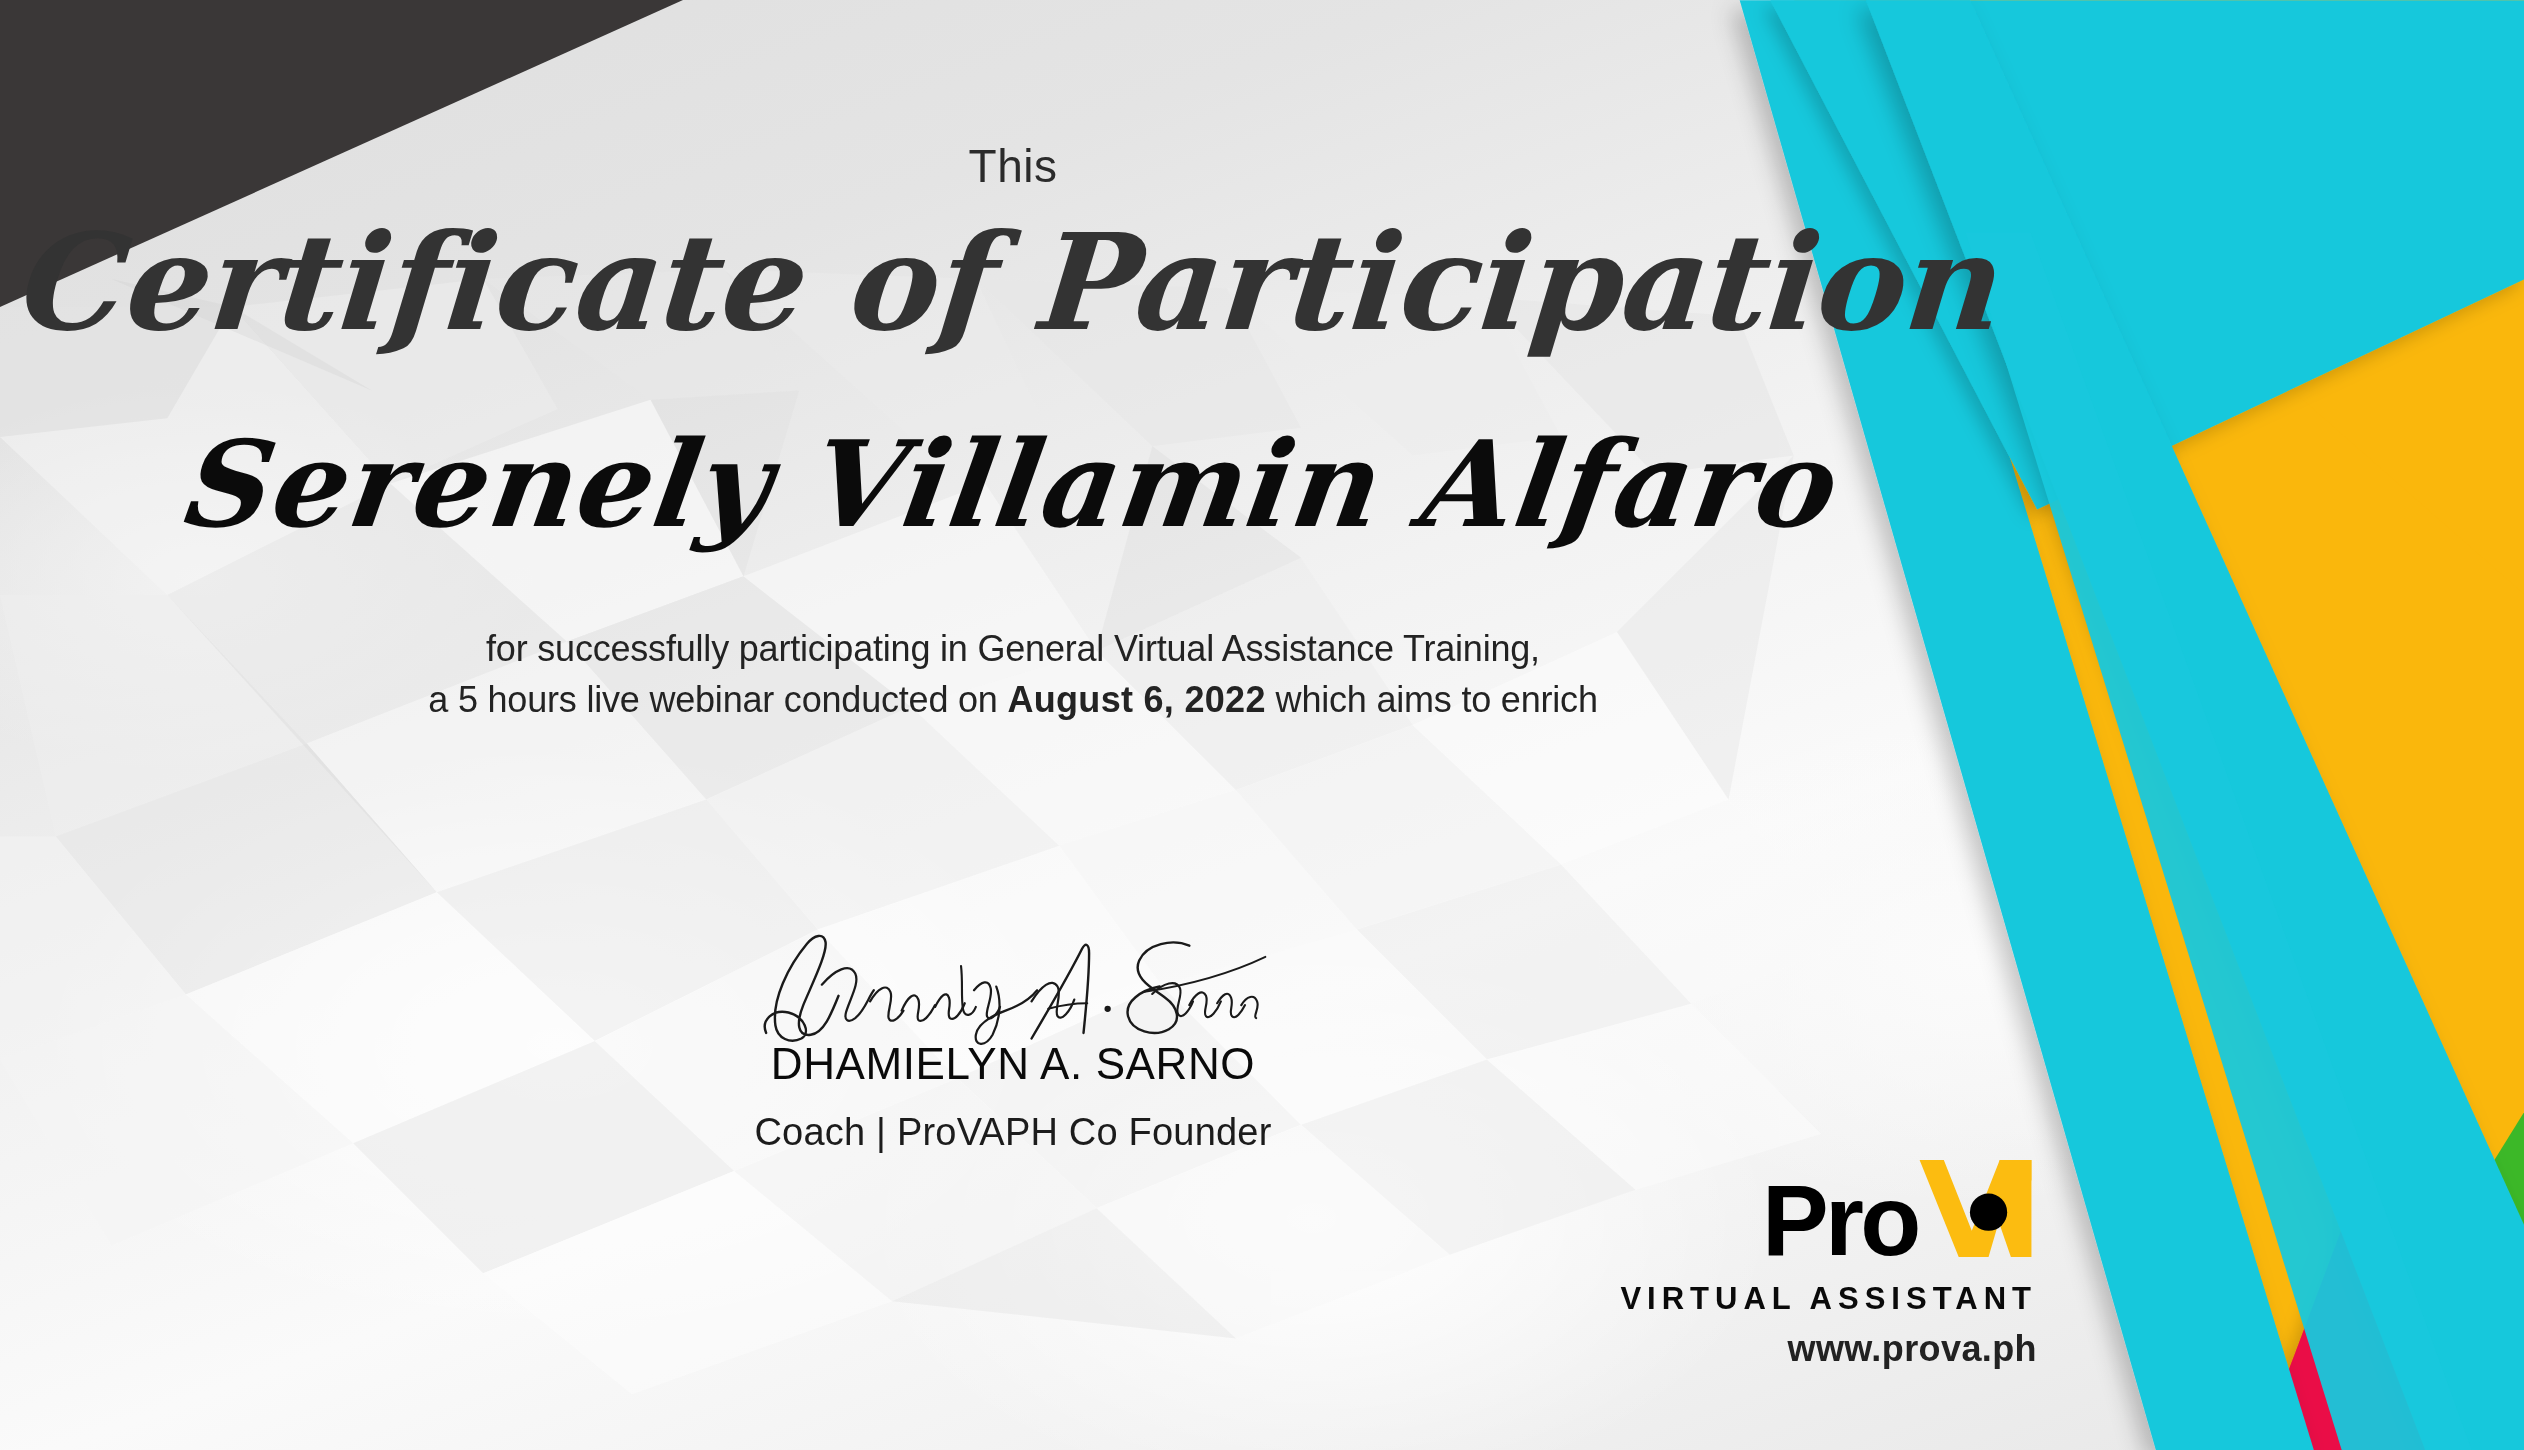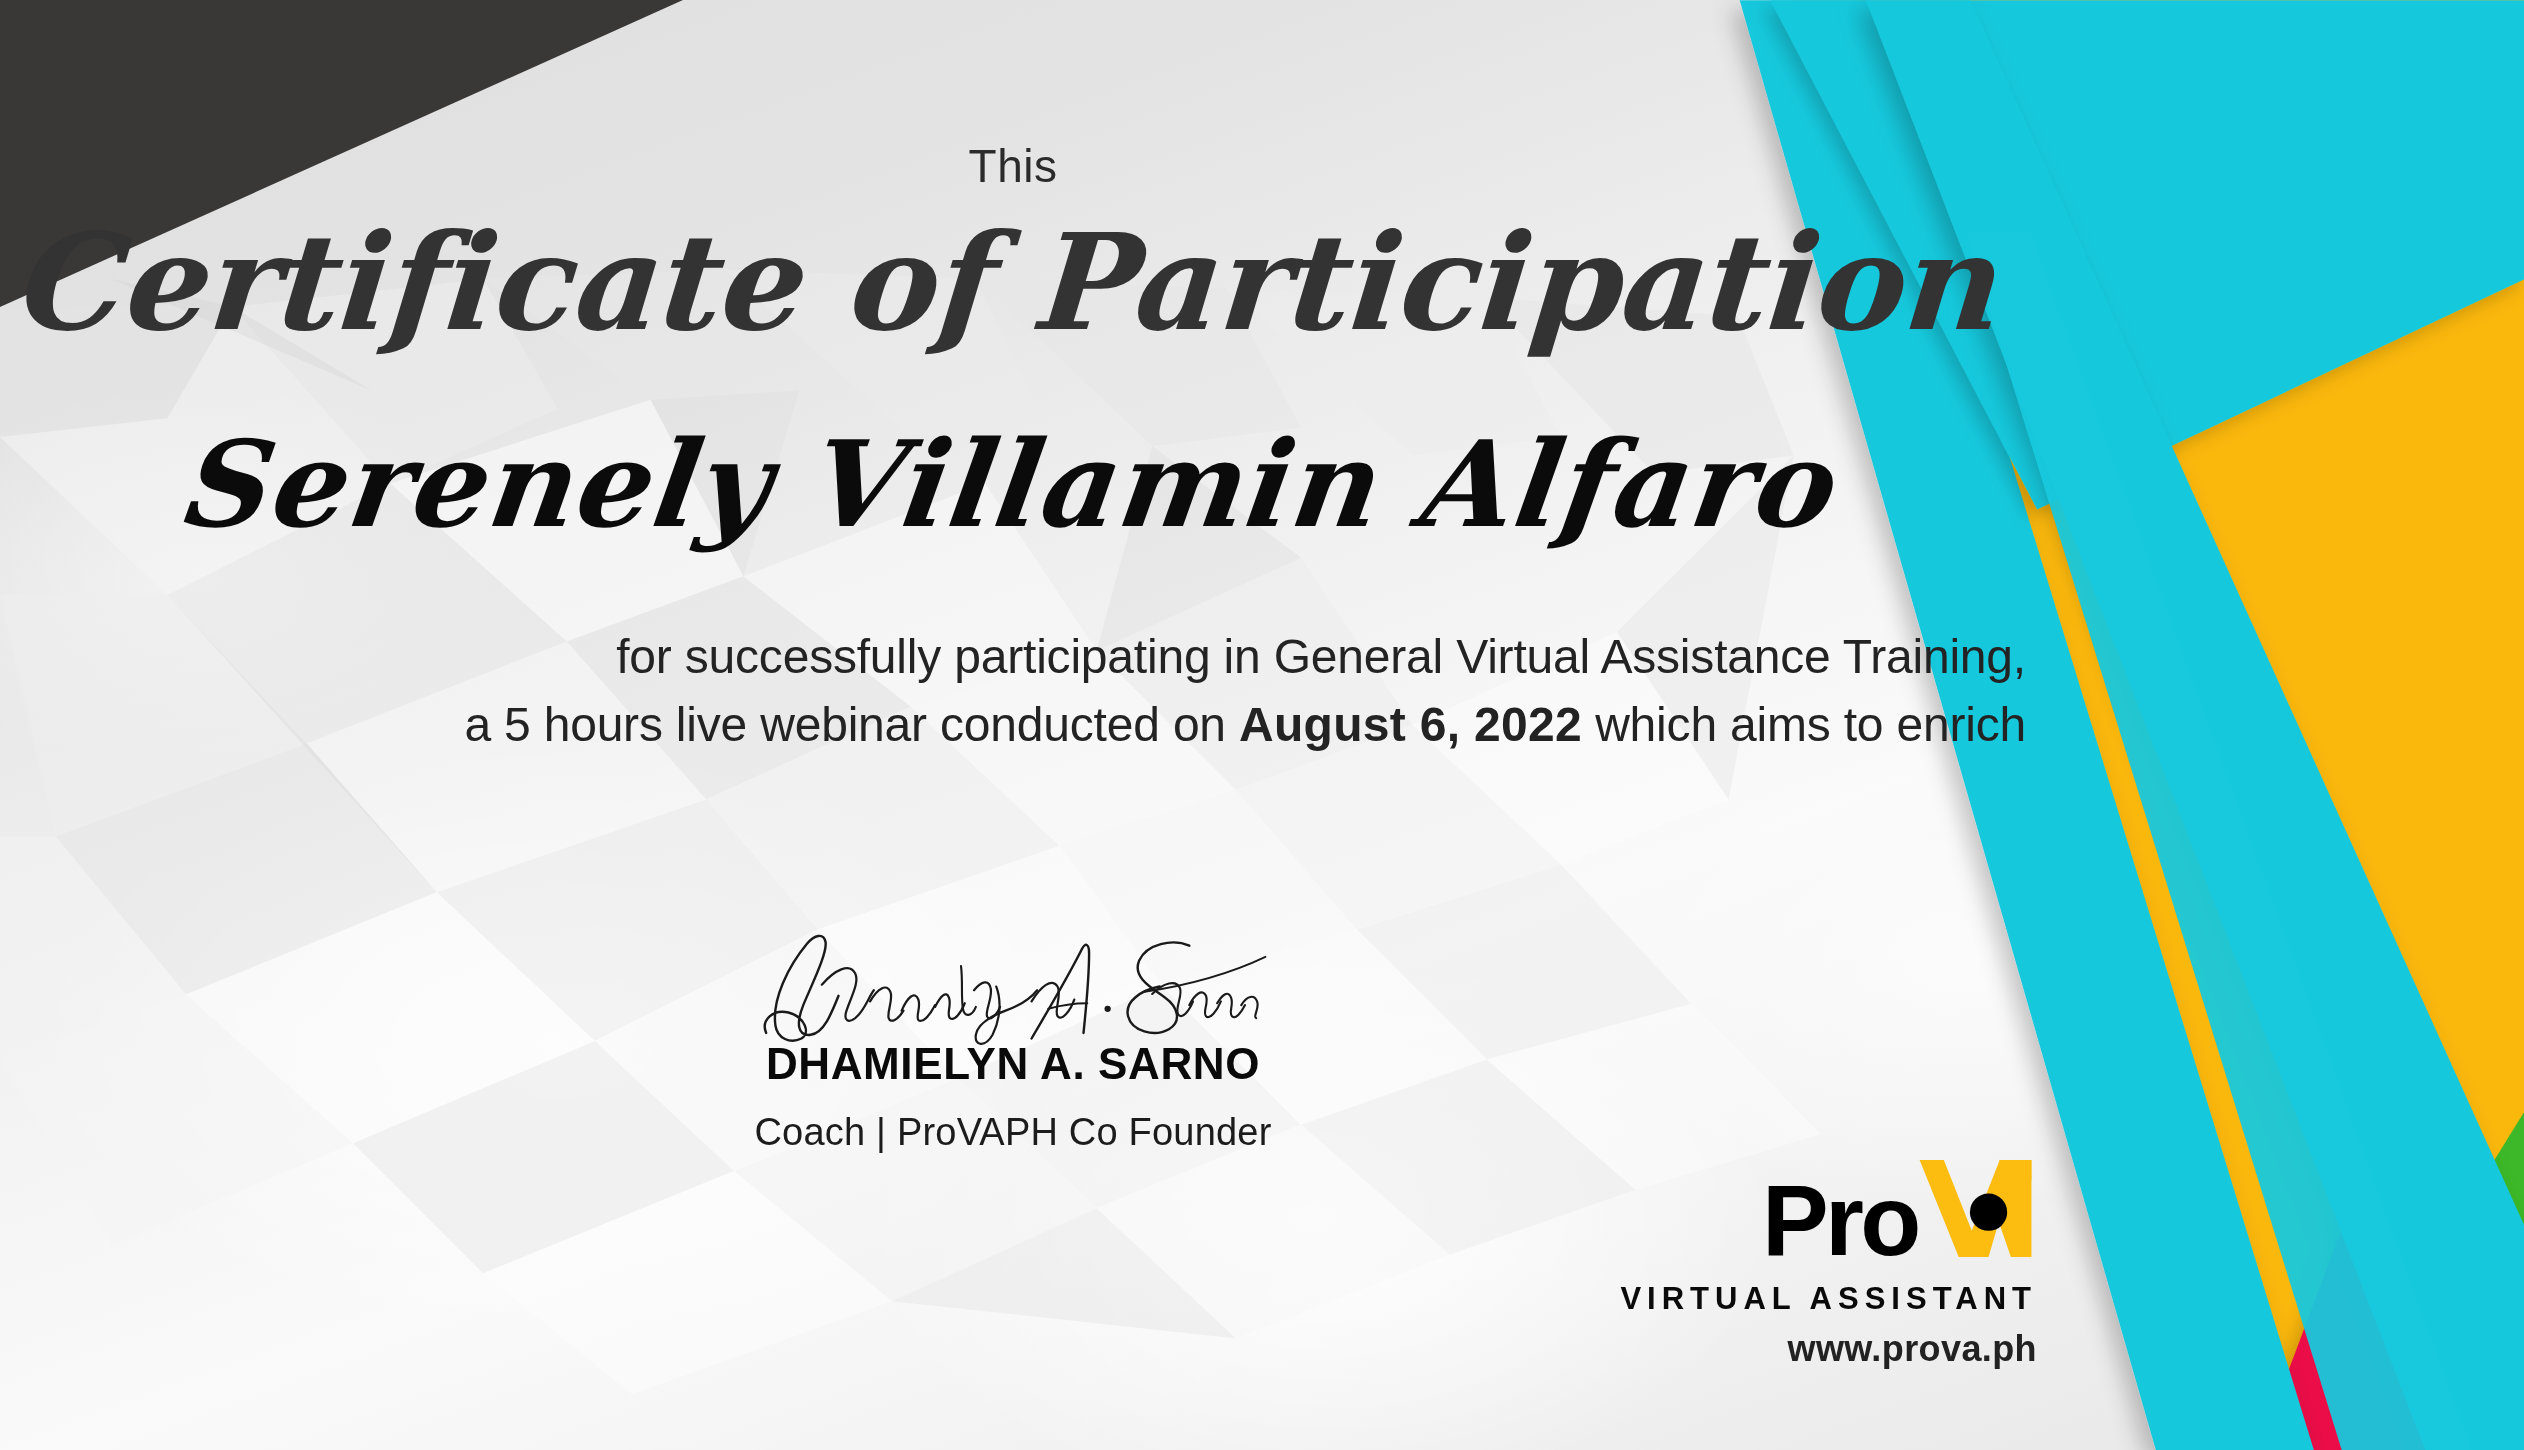--- a/index.html
+++ b/index.html
@@ -82,45 +82,44 @@
     font-style: italic;
     font-weight: 700;
     font-size: 119px;
     color: #0b0b0b;
     letter-spacing: 0.9px;
     margin-top: 63px;
     transform: skewX(-9deg);
     white-space: nowrap;
   }
   .body-text {
-    font-size: 48px;
+    font-size: 36px;
     font-weight: 400;
     color: #232323;
     line-height: 1.42;
     margin-top: 69px;
     letter-spacing: -0.2px;
-    text-align: right;
   }
   .body-text .date {
     font-weight: 700;
     letter-spacing: 0.3px;
   }
 
   
   .sig-block {
     position: absolute;
     left: 0;
     top: 929px;
     width: 2026px;
     text-align: center;
   }
   .sig-svg { display: block; margin: 0 auto; }
   .signer-name {
     font-size: 44px;
-    font-weight: 700;
+    font-weight: 400;
     color: #0a0a0a;
     letter-spacing: 0.6px;
     margin-top: -5.6px;
   }
   .signer-role {
     font-size: 38px;
     font-weight: 400;
     color: #1c1c1c;
     letter-spacing: 0.2px;
     margin-top: 22px;

